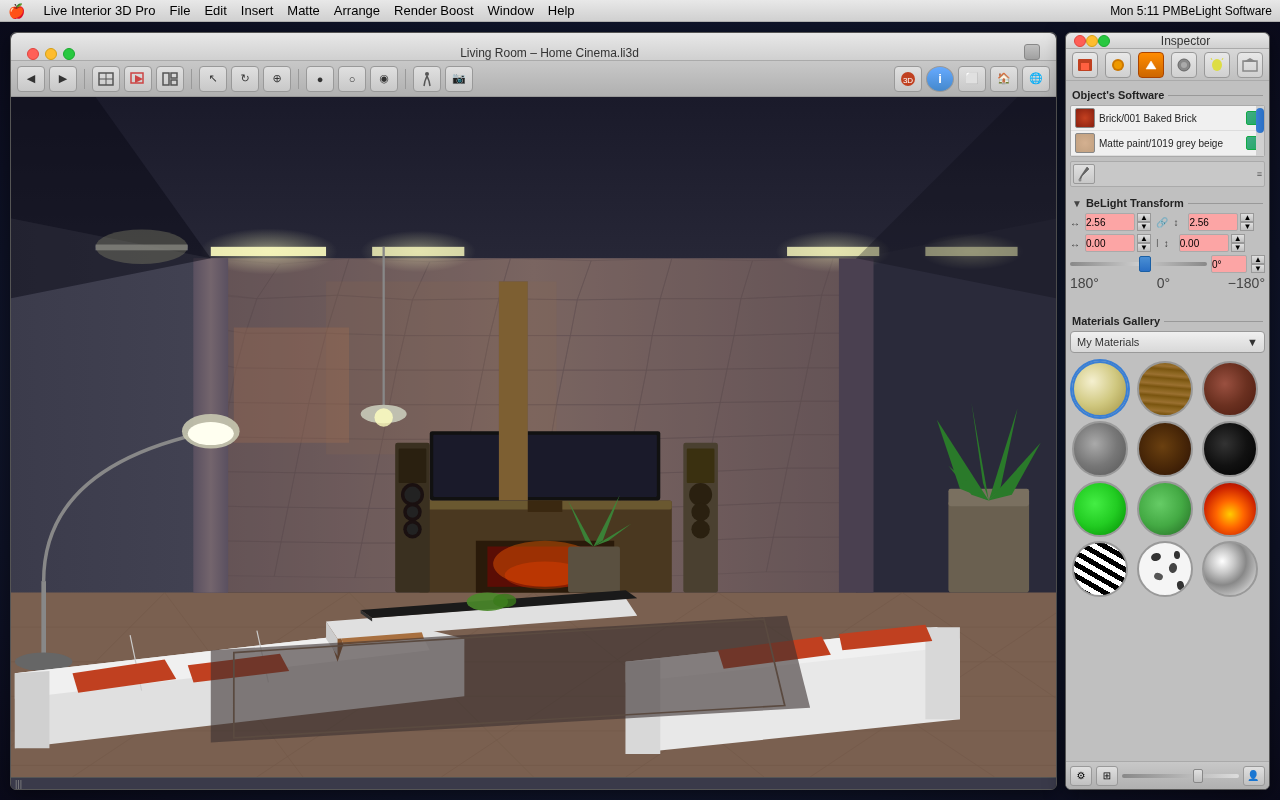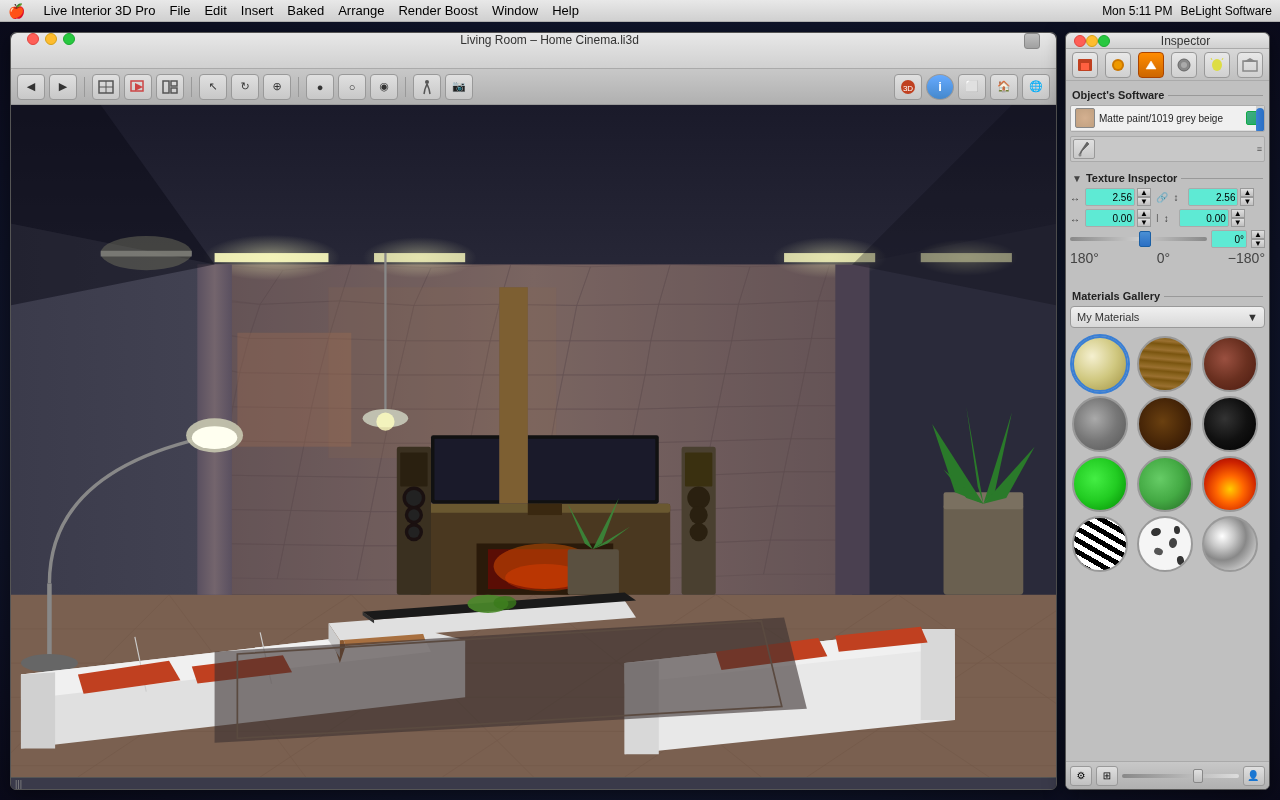--- a/index.html
+++ b/index.html
@@ -33,21 +33,20 @@
     }
     .menubar-item {
       cursor: pointer;
       white-space: nowrap;
     }
     .menubar-item:first-child { font-weight: bold; }
     .menubar-right {
       margin-left: auto;
       display: flex;
       align-items: center;
-      gap: 8px;
       font-size: 12px;
     }
 
     
     .main-container {
       display: flex;
       width: 100%;
       height: calc(100% - 22px);
       padding: 10px;
       gap: 8px;
@@ -59,24 +58,24 @@
       background: #2a2a3a;
       border-radius: 6px;
       border: 1px solid #555;
       display: flex;
       flex-direction: column;
       overflow: hidden;
       box-shadow: 0 4px 20px rgba(0,0,0,0.5);
     }
 
     .window-titlebar {
-      height: 36px;
+      height: 28px;
       background: linear-gradient(to bottom, #e8e8e8, #d0d0d0);
       display: flex;
-      align-items: flex-start;
+      align-items: flex-end;
       padding: 0 16px;
       gap: 6px;
       border-bottom: 1px solid #aaa;
       border-radius: 6px 6px 0 0;
     }
 
     .traffic-light {
       width: 12px;
       height: 12px;
       border-radius: 50%;
@@ -337,25 +336,24 @@
 
     .transform-input-group {
       display: flex;
       align-items: center;
       gap: 2px;
     }
 
     .transform-input {
       width: 50px;
       height: 18px;
-      background: #5eead4;
+      background: #fca5a5;
       border: 1px solid #aaa;
       border-radius: 2px;
       font-size: 10px;
-      text-align: right;
       padding-right: 2px;
       color: #000;
     }
 
     .stepper {
       display: flex;
       flex-direction: column;
       width: 14px;
     }
 
@@ -518,21 +516,21 @@
   </style>
 </head>
 <body>
 
 <div class="menubar">
   <span class="menubar-apple">🍎</span>
   <span class="menubar-item">Live Interior 3D Pro</span>
   <span class="menubar-item">File</span>
   <span class="menubar-item">Edit</span>
   <span class="menubar-item">Insert</span>
-  <span class="menubar-item">Baked</span>
+  <span class="menubar-item">Matte</span>
   <span class="menubar-item">Arrange</span>
   <span class="menubar-item">Render Boost</span>
   <span class="menubar-item">Window</span>
   <span class="menubar-item">Help</span>
   <div class="menubar-right">
     <span>Mon 5:11 PM</span>
     <span>BeLight Software</span>
   </div>
 </div>
 
@@ -950,20 +948,25 @@
     <div class="inspector-content">
 
       <div class="section-header">
         <span>Object's Software</span>
         <div class="section-line"></div>
       </div>
 
       <div class="materials-list" style="position:relative;">
 
 
+        <div class="material-item">
+          <div class="material-thumb" style="background:radial-gradient(circle,#c44020,#882010);"></div>
+          <span class="material-name">Brick/001 Baked Brick</span>
+          <div style="width:14px;height:14px;background:linear-gradient(135deg,#4a8,#2a6);border-radius:2px;border:1px solid #1a4;"></div>
+        </div>
 
         <div class="material-item">
           <div class="material-thumb" style="background:radial-gradient(circle,#d4b090,#c0a080);"></div>
           <span class="material-name">Matte paint/1019 grey beige</span>
           <div style="width:14px;height:14px;background:linear-gradient(135deg,#4a8,#2a6);border-radius:2px;border:1px solid #1a4;"></div>
         </div>
 
         <div style="position:absolute;right:0;top:0;width:8px;height:100%;background:#d0d0d0;">
           <div style="width:8px;height:25px;background:linear-gradient(to right,#3a7fd4,#2a6fc4);border-radius:4px;margin-top:2px;"></div>
         </div>
@@ -976,21 +979,21 @@
               <circle cx="2" cy="14" r="1.5" fill="#888"></circle>
             </svg>
         </div>
         <div style="flex:1;"></div>
         <div style="font-size:9px;color:#555;">≡</div>
       </div>
 
       <div class="texture-transform">
         <div class="section-header">
           <span style="font-size:10px;color:#444;">▼</span>
-          <span>Texture Inspector</span>
+          <span>BeLight Transform</span>
           <div class="section-line"></div>
         </div>
 
         <div class="transform-row">
           <span class="transform-label">↔</span>
           <div class="transform-input-group">
             <input type="text" class="transform-input" value="2.56" style="">
             <div class="stepper">
               <div class="stepper-btn">▲</div>
               <div class="stepper-btn">▼</div>

